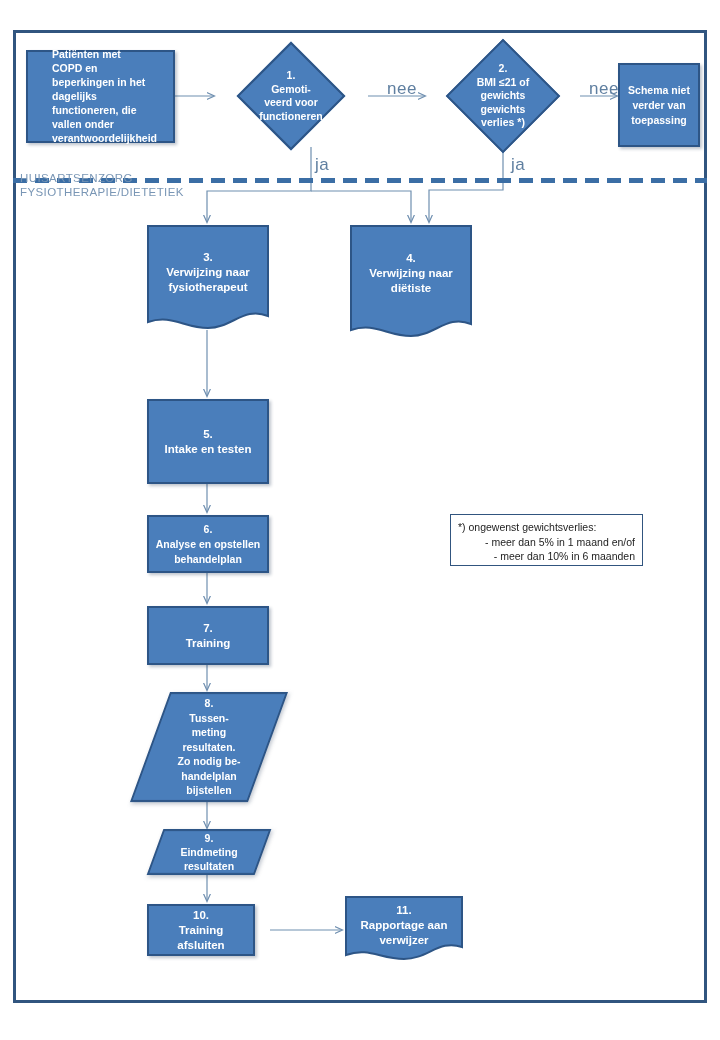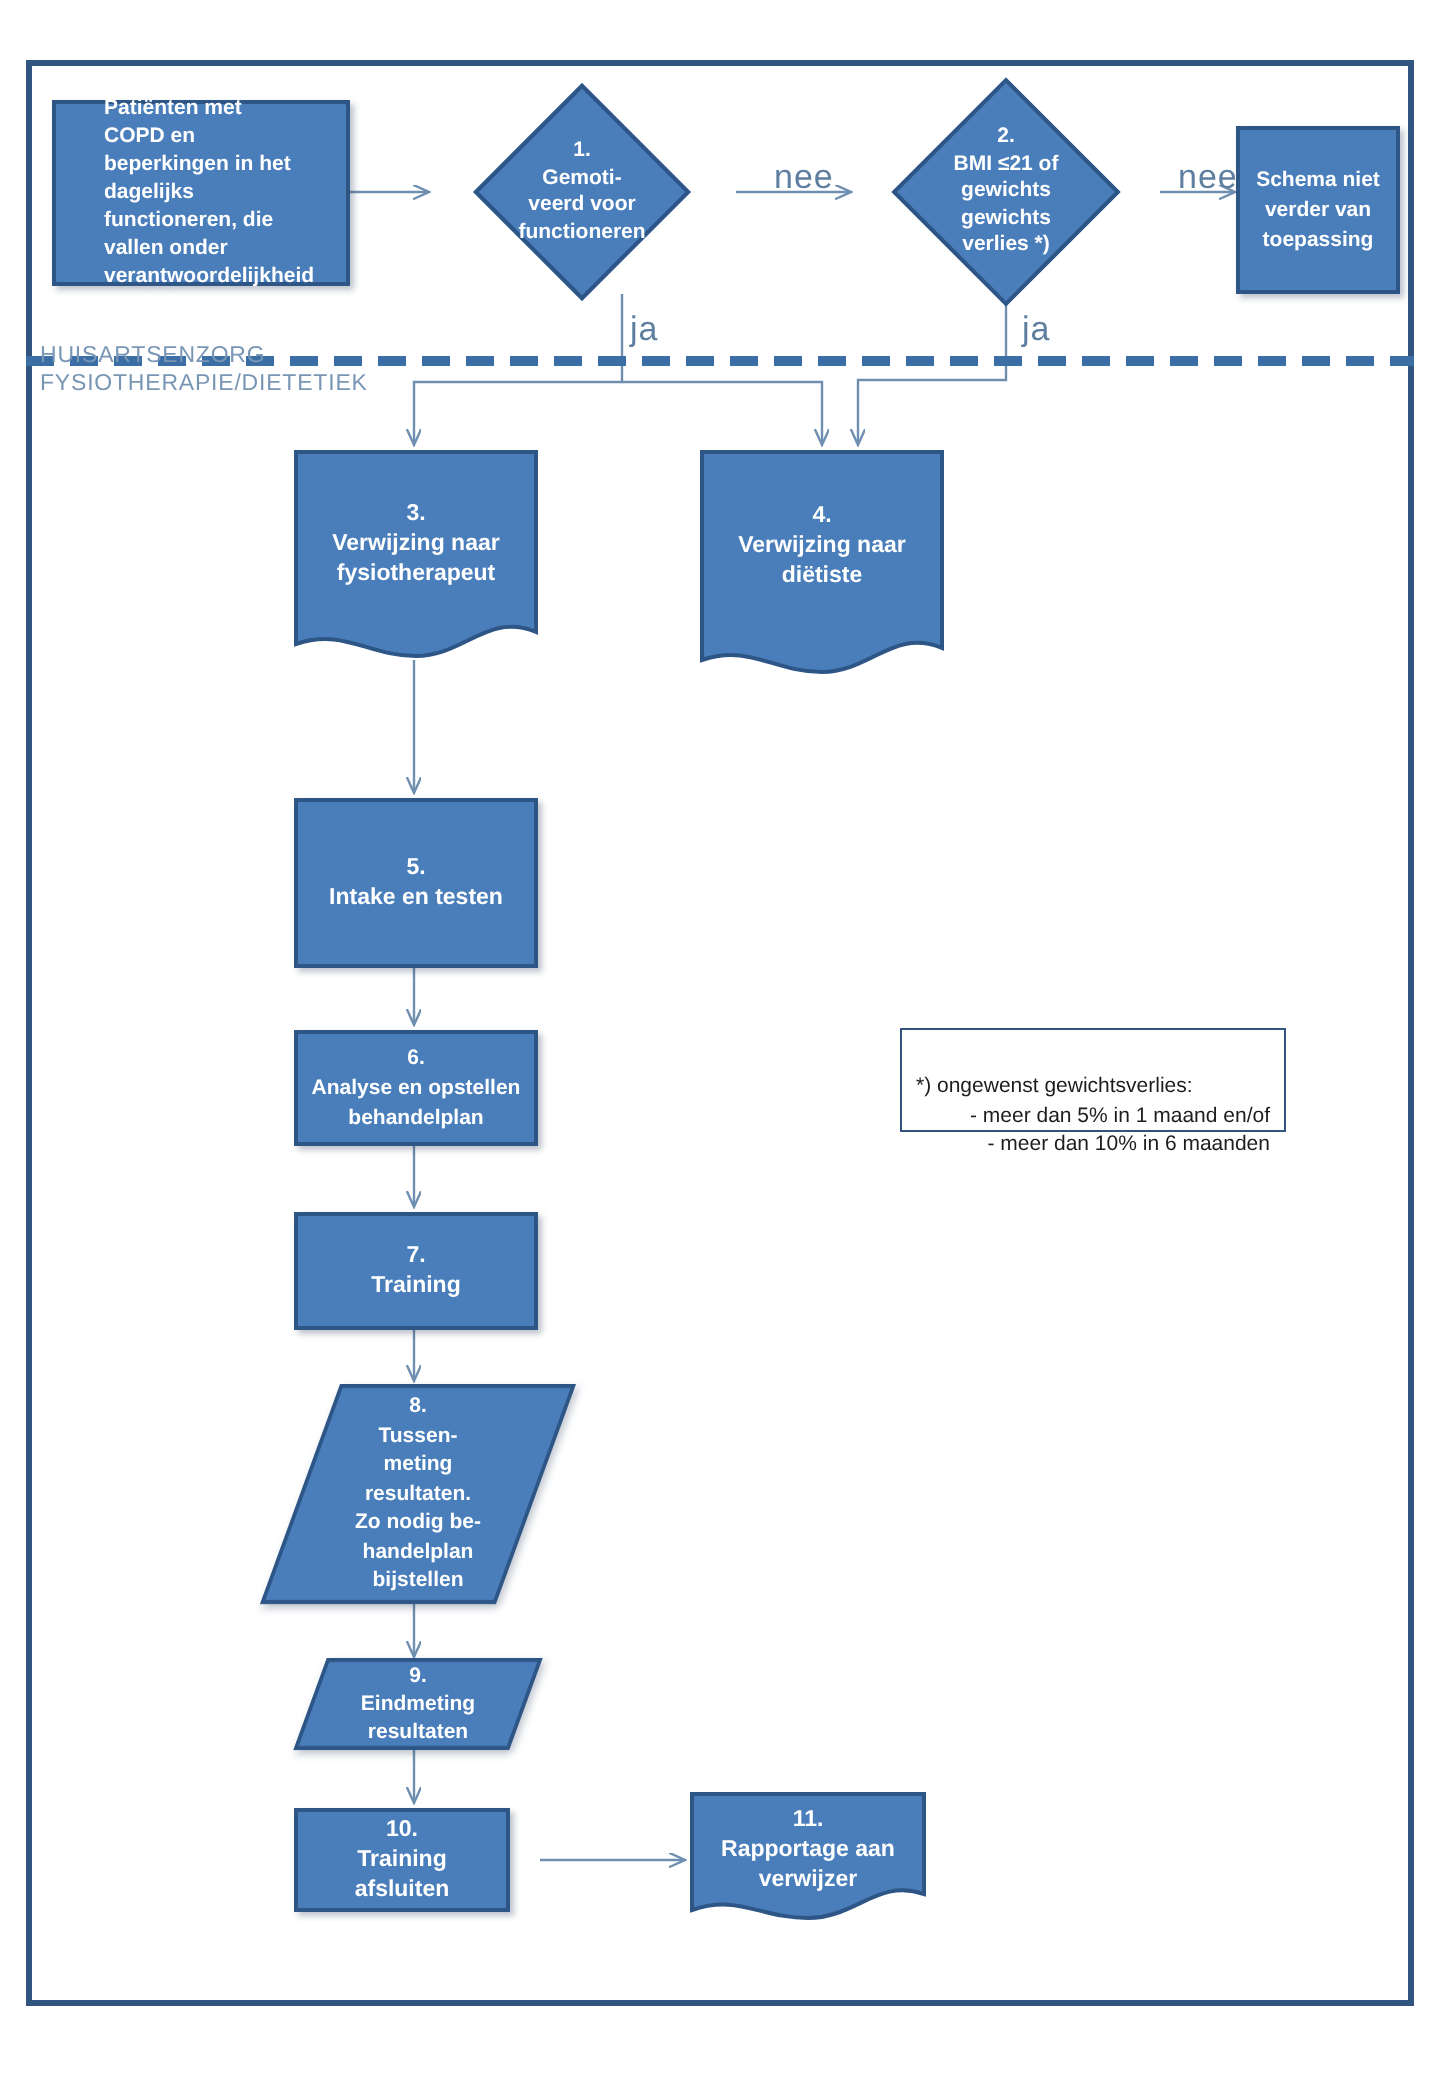--- a/index.html
+++ b/index.html
@@ -111,21 +111,21 @@
     letter-spacing: 0.5px;
     font-family: Liberation Sans, sans-serif;
   }
   
   #footnote {
     position: absolute;
     left: 450px; top: 514px;
     width: 193px; height: 52px;
     border: 1px solid #31557f;
     background: #ffffff;
-    padding: 21px 7px;
+    padding: 5px 7px;
     font-size: 10.5px;
     line-height: 14.5px;
     color: #1d1d1d;
     font-family: "Liberation Sans", sans-serif;
   }
   #footnote div { white-space: nowrap; }
   #footnote .indent { padding-left: 7px; text-align: right; }
 </style>
 </head>
 <body>

